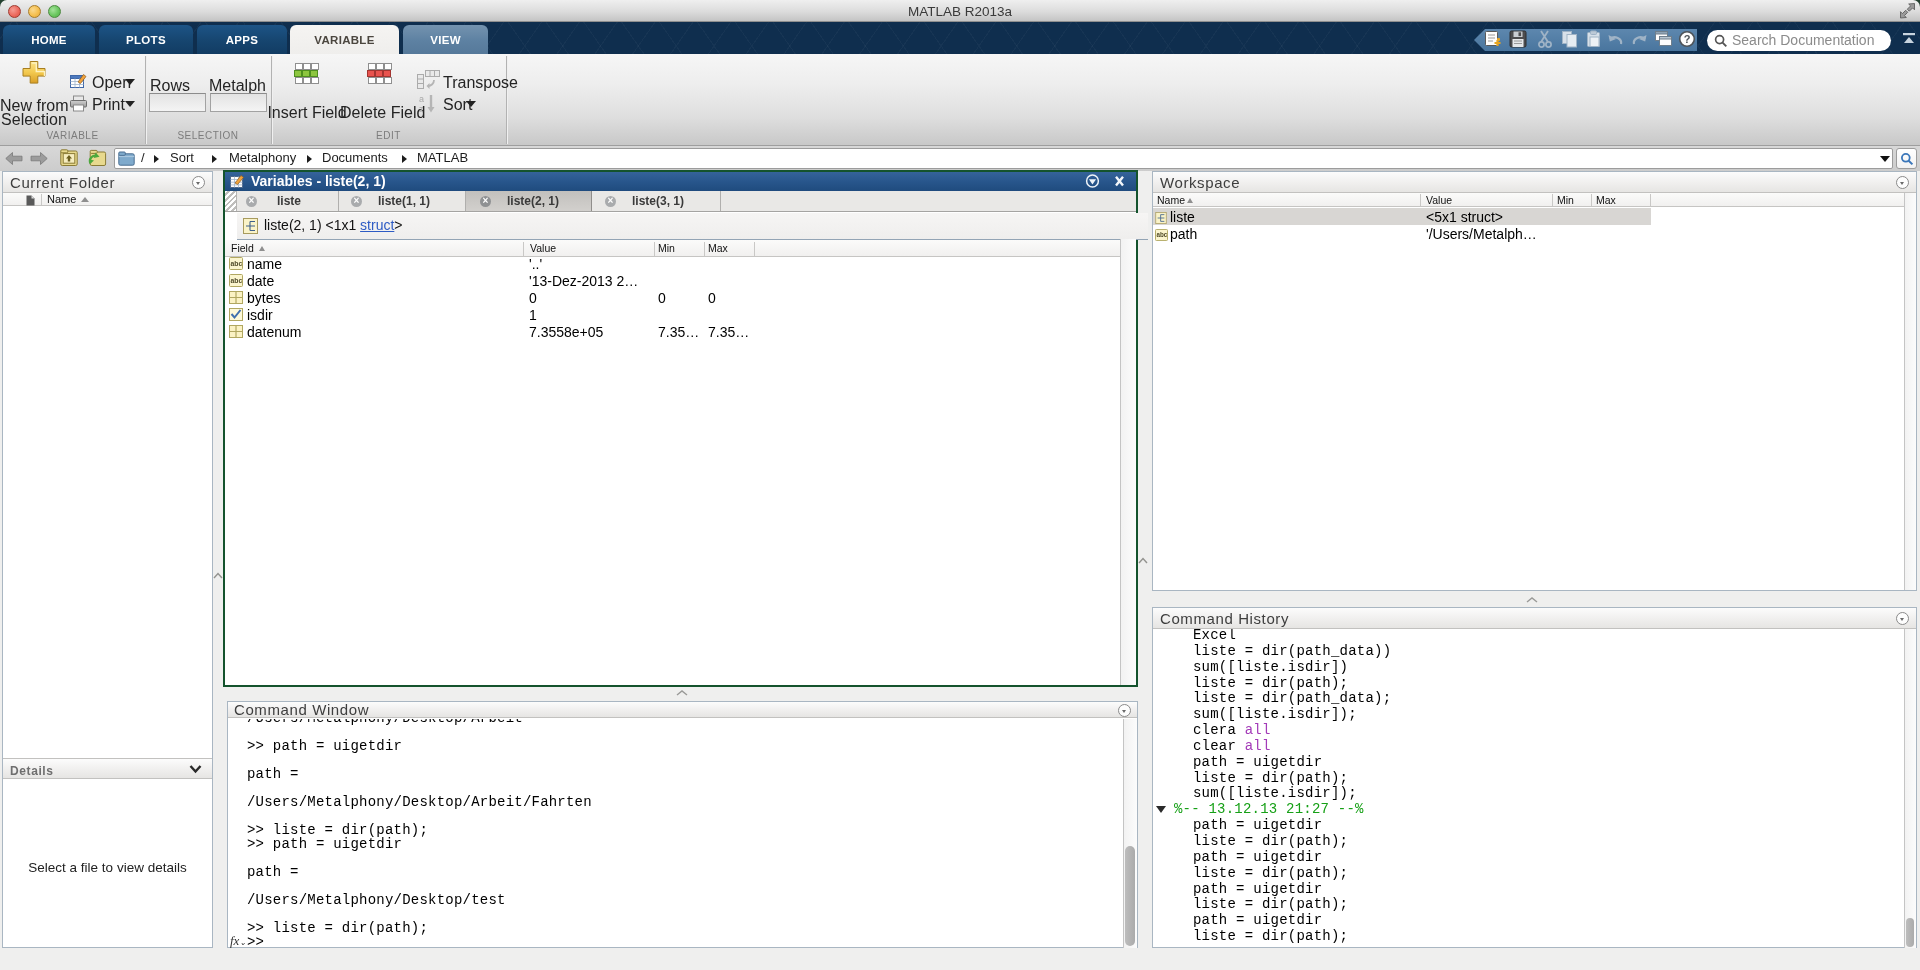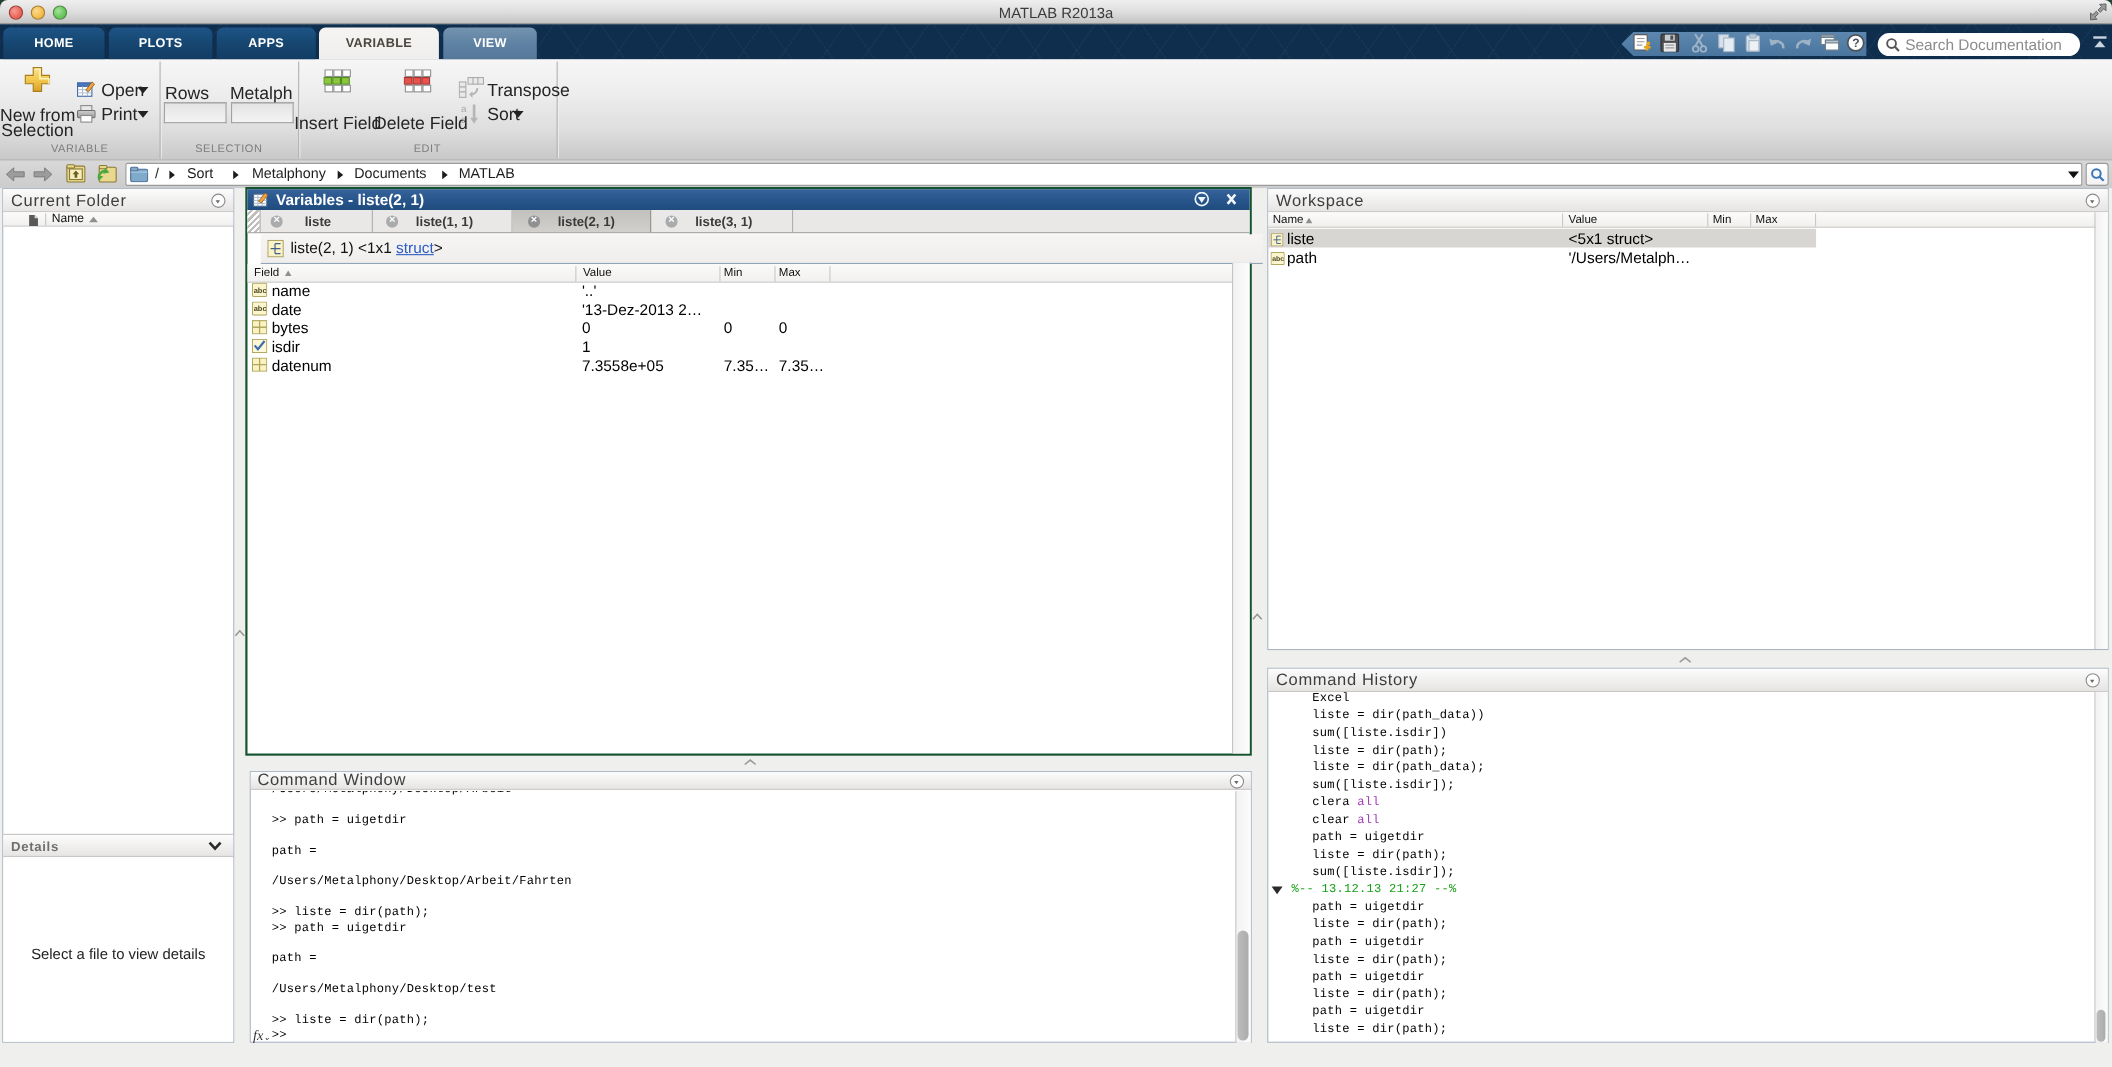--- a/index.html
+++ b/index.html
@@ -46,21 +46,21 @@
 
 .panel { background:#FFF; border:1px solid #A9B6C2; }
 .ptitle { left:0; top:0; width:100%; height:21px; background:linear-gradient(#FCFCFC,#F0EFEE 55%,#E6E5E3);
   border-bottom:1px solid #C2C1BF; font-size:15px; color:#3E3E3E; line-height:21px; letter-spacing:0.6px; }
 .menubtn { width:13px; height:13px; border:1px solid #8A8A8A; border-radius:50%; background:#FDFDFD; }
 .menubtn:after { content:""; position:absolute; left:3px; top:5px; width:0; height:0;
   border-left:2.8px solid transparent; border-right:2.8px solid transparent; border-top:3.5px solid #6A6A6A; }
 .hdrrow { background:linear-gradient(#FBFBFA,#F1F0EF); border-bottom:1px solid #C6C5C3; font-size:10.5px; color:#111; }
 .sorttri { width:0; height:0; border-left:3.5px solid transparent; border-right:3.5px solid transparent; border-bottom:5px solid #8F8F8F; }
 .vline { width:1px; background:#C9C8C6; }
-.mono { font-family:"Liberation Mono", monospace; font-size:11px; letter-spacing:0.22px; white-space:pre; color:#000; }
+.mono { font-family:"Liberation Mono", monospace; font-size:14px; letter-spacing:0.22px; white-space:pre; color:#000; }
 
 .sbtrack { background:linear-gradient(90deg,#F2F2F2,#FCFCFC); border-left:1px solid #C4C4C4; }
 .sbthumb { background:linear-gradient(90deg,#BDBDBD,#ABABAB); border-radius:5px; }
 
 .vtab-close { width:11px; height:11px; border-radius:50%; background:#A9ABAD; }
 .vtab-close:after { content:"\00d7"; position:absolute; left:0; top:-1.5px; width:11px; text-align:center; font-size:10px; font-weight:bold; color:#FFF; }
 .vtab-label { font-size:12px; font-weight:bold; color:#3A3A3A; }
 </style>
 </head>
 <body>

